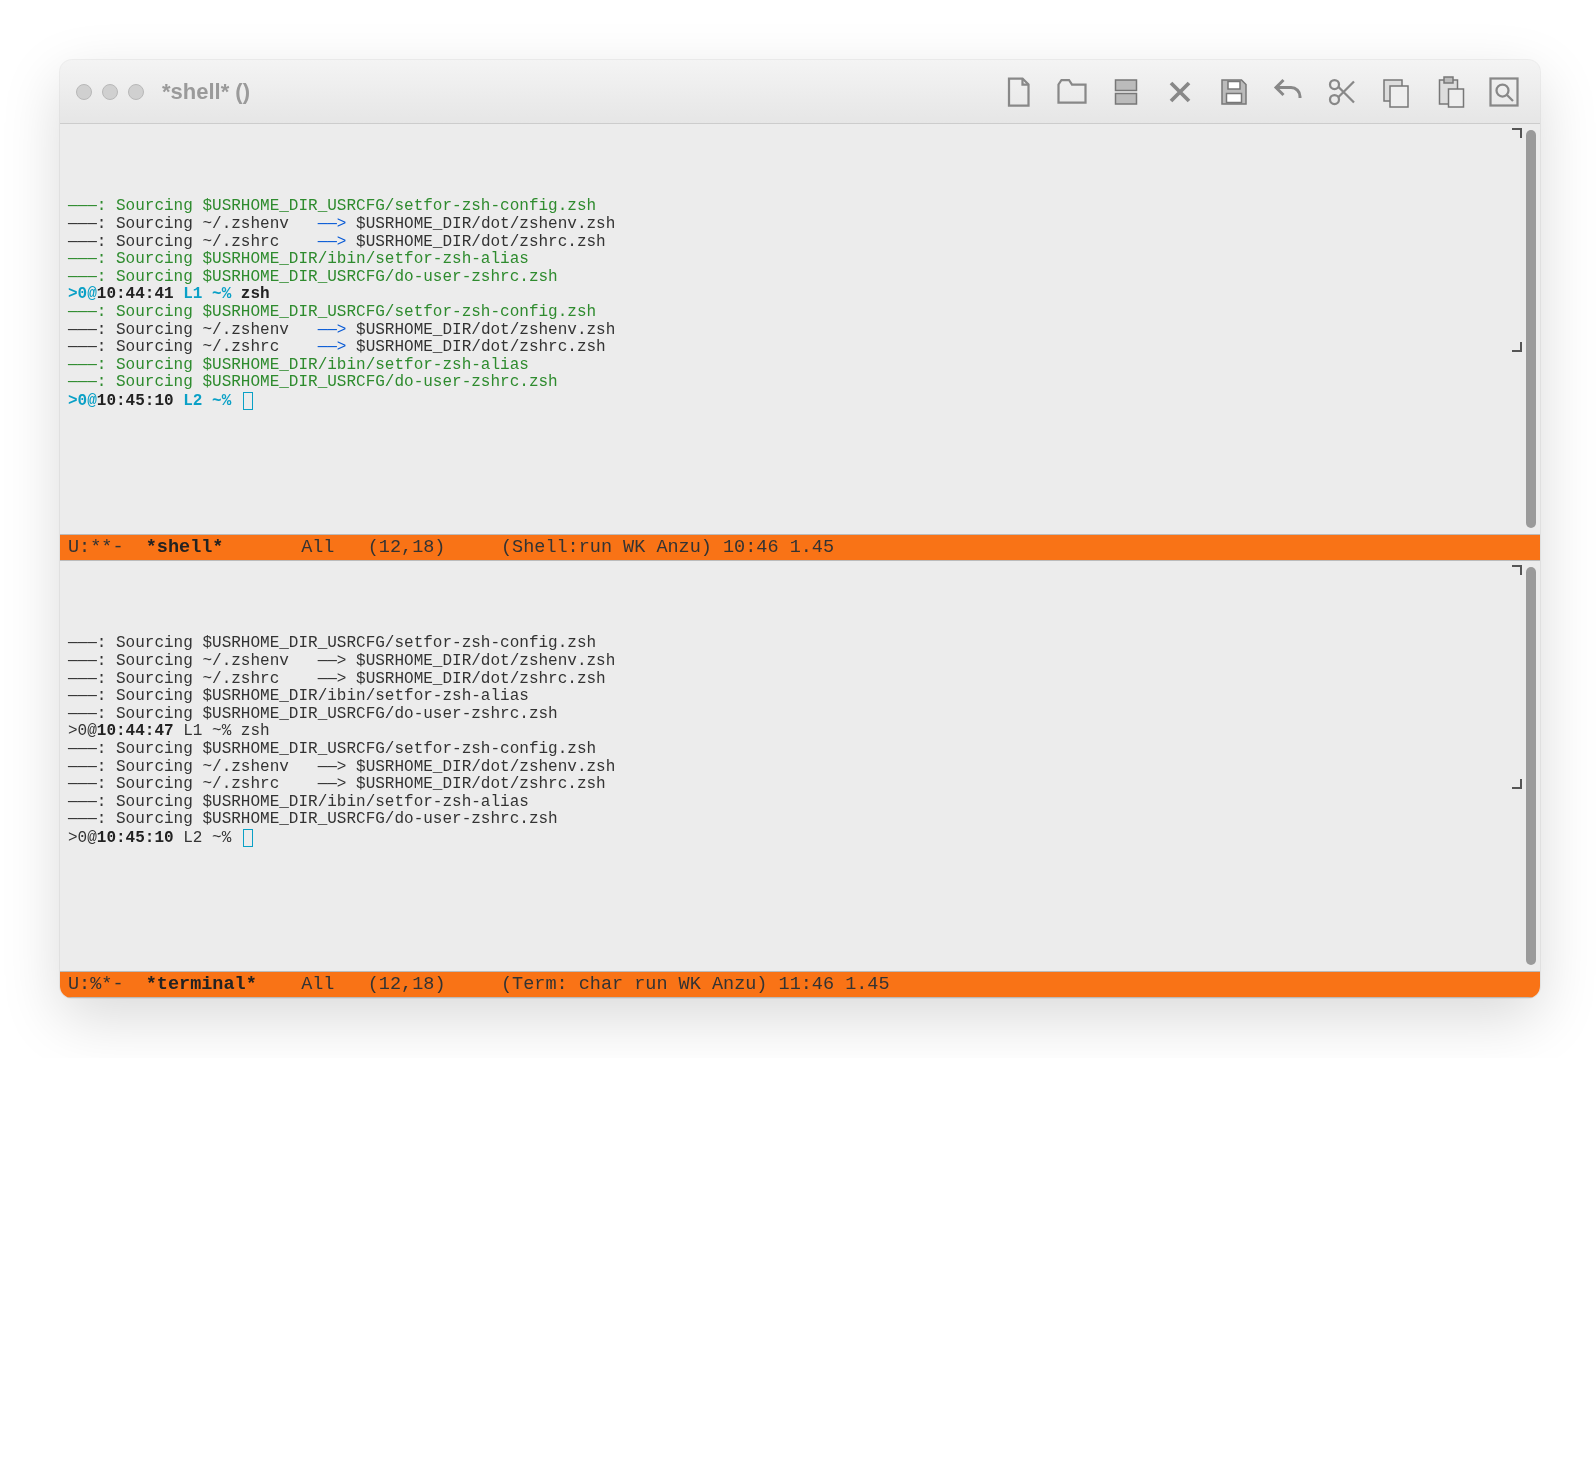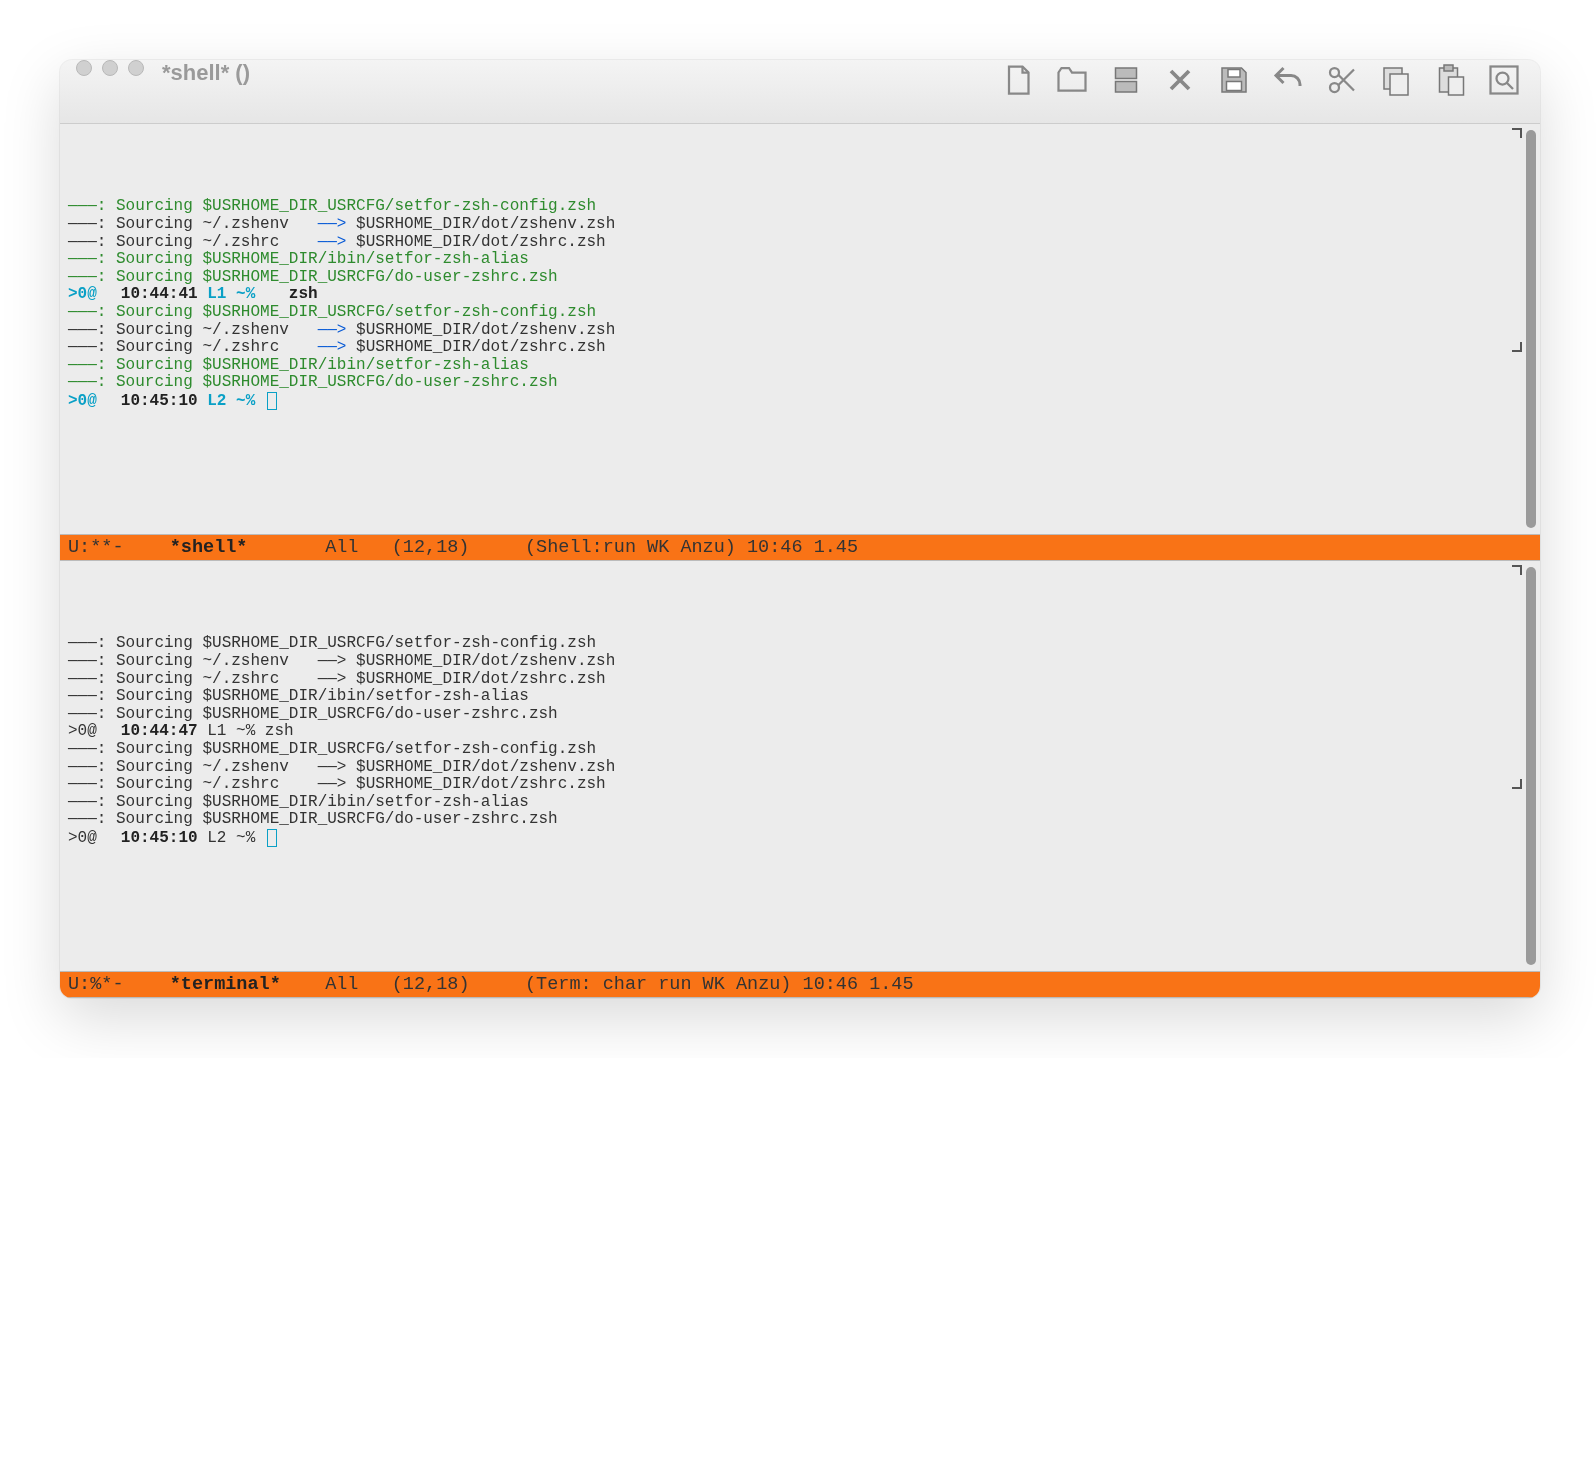--- a/index.html
+++ b/index.html
@@ -13,21 +13,21 @@
   .window {
     width: 1480px;
     margin: 0 auto;
     border-radius: 12px;
     box-shadow: 0 20px 60px rgba(0,0,0,0.15), 0 0 0 1px rgba(0,0,0,0.05);
     overflow: hidden;
     background: #ececec;
   }
   .titlebar {
     display: flex;
-    align-items: flex-start;
+    align-items: center;
     height: 64px;
     padding: 0 16px;
     background: linear-gradient(#f4f4f4, #e6e6e6);
     border-bottom: 1px solid #ccc;
   }
   .traffic-lights {
     display: flex;
     gap: 10px;
     margin-right: 18px;
   }
@@ -68,21 +68,21 @@
     position: relative;
     white-space: pre;
     font-size: 16px;
     line-height: 1.1;
     color: #333;
   }
   .pane .line { display: block; }
   .green { color: #2e8b2e; }
   .blue { color: #0a5bd6; }
   .cyanbold { color: #0aa0c6; font-weight: bold; }
-  .bold { font-weight: bold; color: #222; margin-left: 24px; }
+  .bold { font-weight: bold; color: #222; }
   .cursor {
     display: inline-block;
     width: 10px; height: 18px;
     border: 1.5px solid #0aa0c6;
     vertical-align: text-bottom;
     margin-left: 2px;
   }
   .modeline {
     background: #f97316;
     border-top: 1px solid #bbb;
@@ -211,16 +211,16 @@
     </div>
     <div class="modeline"><span>U:**-  </span><span class="bold">*shell*</span><span>       All   (12,18)     (Shell:run WK Anzu) 10:46 1.45</span></div>
 
     <div class="scroll-wrap">
       <div class="pane" id="pane-bottom">
         <span class="corner" style="top:4px"></span>
         <span class="corner btm" style="top:218px"></span>
       <span class="line"><span>———: Sourcing $USRHOME_DIR_USRCFG/setfor-zsh-config.zsh</span></span><span class="line"><span>———: Sourcing ~/.zshenv   ——&gt; $USRHOME_DIR/dot/zshenv.zsh</span></span><span class="line"><span>———: Sourcing ~/.zshrc    ——&gt; $USRHOME_DIR/dot/zshrc.zsh</span></span><span class="line"><span>———: Sourcing $USRHOME_DIR/ibin/setfor-zsh-alias</span></span><span class="line"><span>———: Sourcing $USRHOME_DIR_USRCFG/do-user-zshrc.zsh</span></span><span class="line"><span>&gt;0@</span><span class="bold">10:44:47</span><span> L1 ~% zsh</span></span><span class="line"><span>———: Sourcing $USRHOME_DIR_USRCFG/setfor-zsh-config.zsh</span></span><span class="line"><span>———: Sourcing ~/.zshenv   ——&gt; $USRHOME_DIR/dot/zshenv.zsh</span></span><span class="line"><span>———: Sourcing ~/.zshrc    ——&gt; $USRHOME_DIR/dot/zshrc.zsh</span></span><span class="line"><span>———: Sourcing $USRHOME_DIR/ibin/setfor-zsh-alias</span></span><span class="line"><span>———: Sourcing $USRHOME_DIR_USRCFG/do-user-zshrc.zsh</span></span><span class="line"><span>&gt;0@</span><span class="bold">10:45:10</span><span> L2 ~% </span><span class="cursor"></span></span></div>
       <div class="scrollbar"></div>
     </div>
-    <div class="modeline"><span>U:%*-  </span><span class="bold">*terminal*</span><span>    All   (12,18)     (Term: char run WK Anzu) 10:46 1.45</span></div>
+    <div class="modeline"><span>U:%*-  </span><span class="bold">*terminal*</span><span>    All   (12,18)     (Term: char run WK Anzu) 11:46 1.45</span></div>
 
   </div>
 </div>
 
 </body></html>

